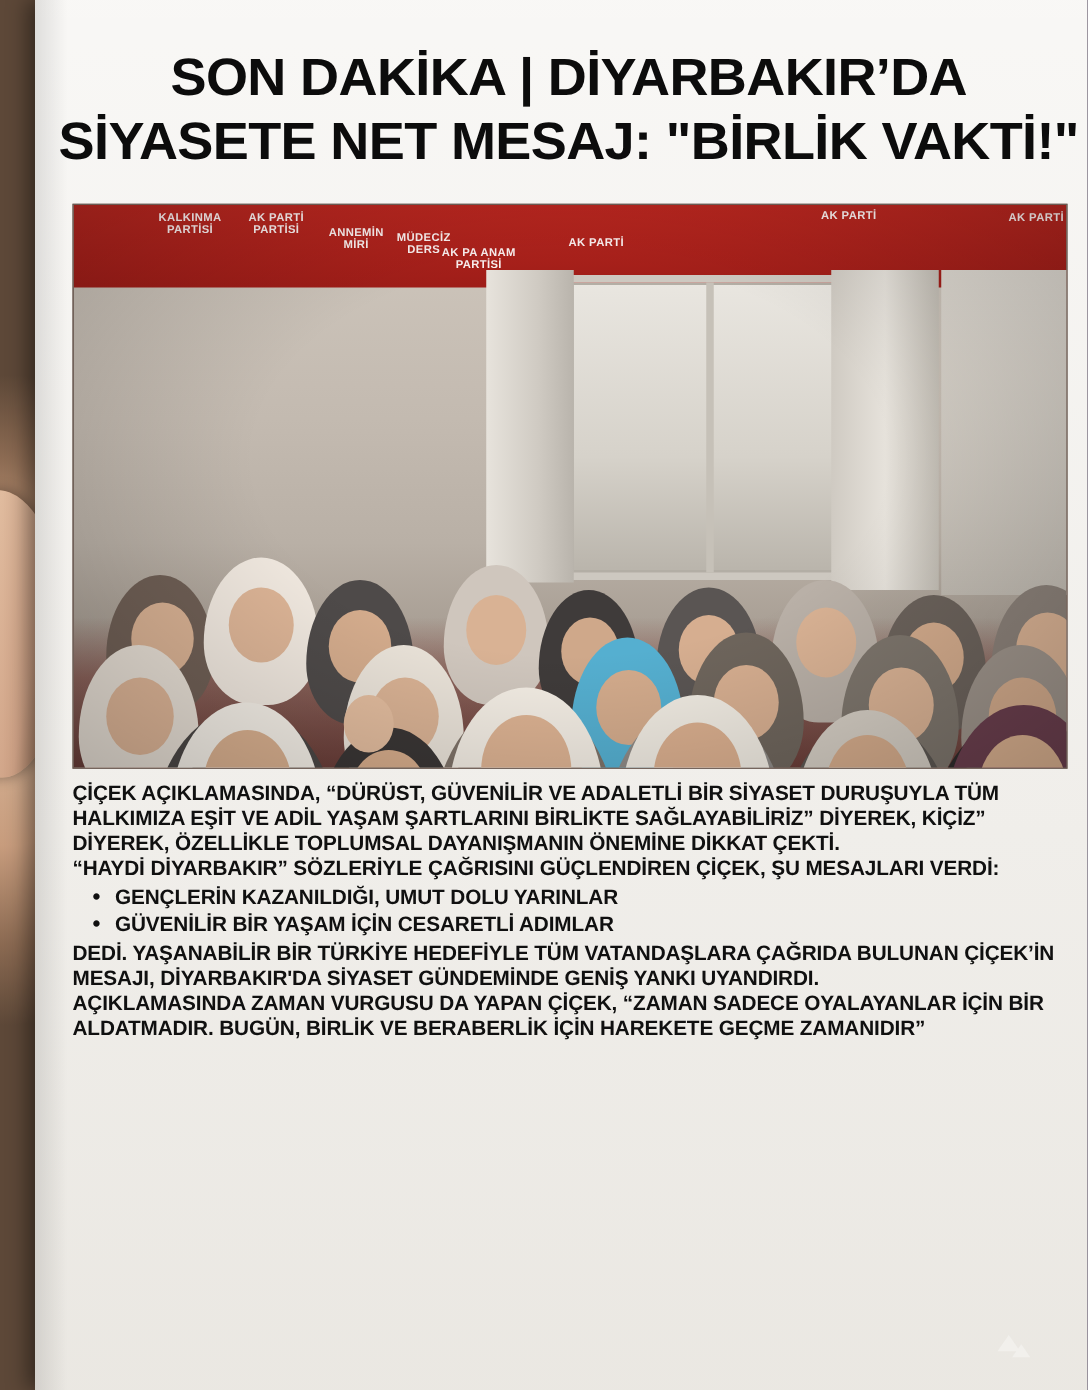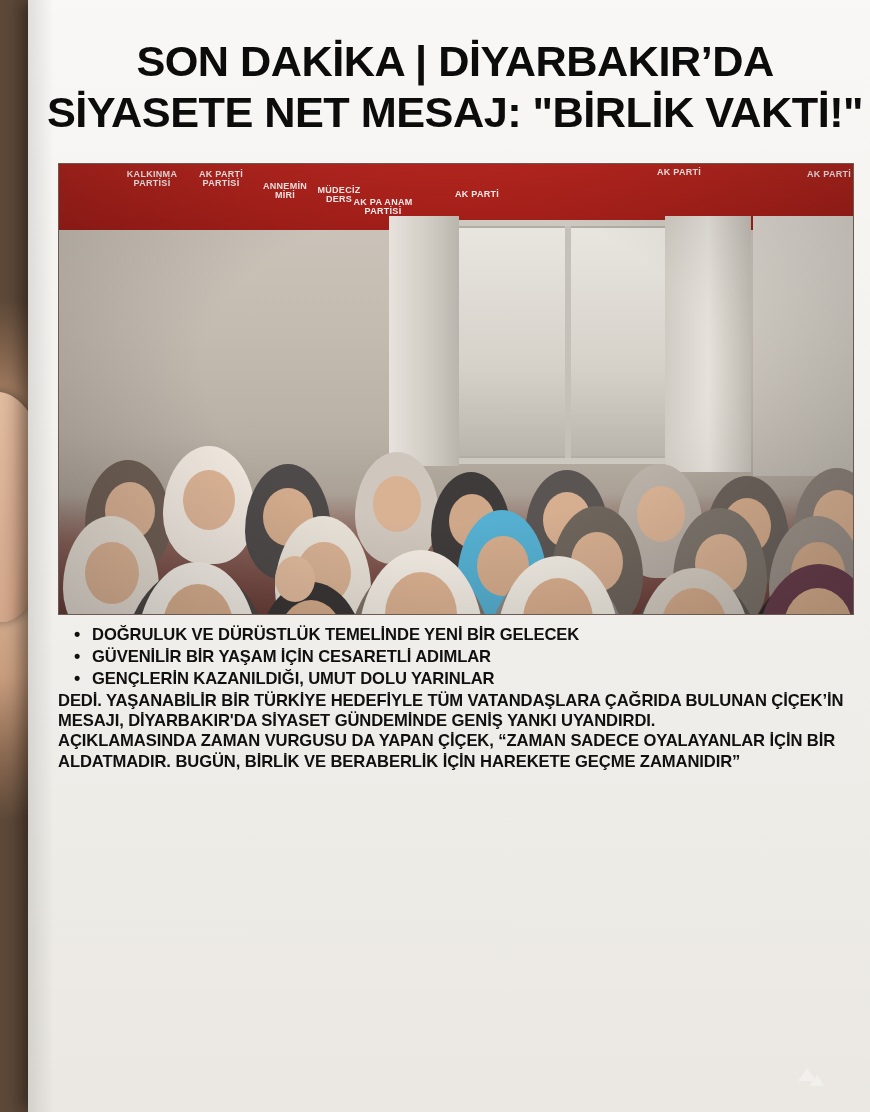--- a/index.html
+++ b/index.html
@@ -309,25 +309,26 @@
           <div class="scarf" style="left:698px; top:400px; width:124px; height:150px; background:#6b3f4e;"></div>
           <div class="head" style="left:724px; top:424px; width:70px;  height:84px;  background:#d9b08f;"></div>
 
           <div class="head" style="left:216px; top:392px; width:40px;  height:46px;  background:#e2bc9e;"></div>
         </div>
 
         <div class="vignette"></div>
       </div>
 
       <div class="body-text">
+        <p>ÇİÇEK AÇIKLAMASINDA, “DÜRÜST, GÜVENİLİR VE ADALETLİ BİR SİYASET DURUŞUYLA TÜM HALKIMIZA EŞİT VE ADİL YAŞAM ŞARTLARINI BİRLİKTE SAĞLAYABİLİRİZ” DİYEREK, KİÇİZ” DİYEREK, ÖZELLİKLE  TOPLUMSAL DAYANIŞMANIN ÖNEMİNE DİKKAT ÇEKTİ.</p>
+        <p>“HAYDİ DİYARBAKIR” SÖZLERİYLE ÇAĞRISINI GÜÇLENDİREN ÇİÇEK, ŞU MESAJLARI VERDİ:</p>
 
         <ul class="bullets">
-          <li>DOĞRULUK VE DÜRÜSTLÜK TEMELİNDE YENİ BİR GELECEK</li>
+          <li>GENÇLERİN KAZANILDIĞI, UMUT DOLU YARINLAR</li>
           <li>GÜVENİLİR BİR YAŞAM İÇİN CESARETLİ ADIMLAR</li>
-          <li>GENÇLERİN KAZANILDIĞI, UMUT DOLU YARINLAR</li>
         </ul>
 
         <p>DEDİ. YAŞANABİLİR BİR TÜRKİYE HEDEFİYLE TÜM VATANDAŞLARA ÇAĞRIDA BULUNAN ÇİÇEK’İN MESAJI, DİYARBAKIR'DA SİYASET GÜNDEMİNDE GENİŞ YANKI UYANDIRDI.</p>
         <p>AÇIKLAMASINDA ZAMAN VURGUSU DA YAPAN ÇİÇEK, “ZAMAN SADECE OYALAYANLAR İÇİN BİR ALDATMADIR. BUGÜN, BİRLİK VE BERABERLİK İÇİN HAREKETE GEÇME ZAMANIDIR”</p>
       </div>
 
       <div class="watermark">
         <span class="d d1"></span>
         <span class="d d2"></span>
       </div>

